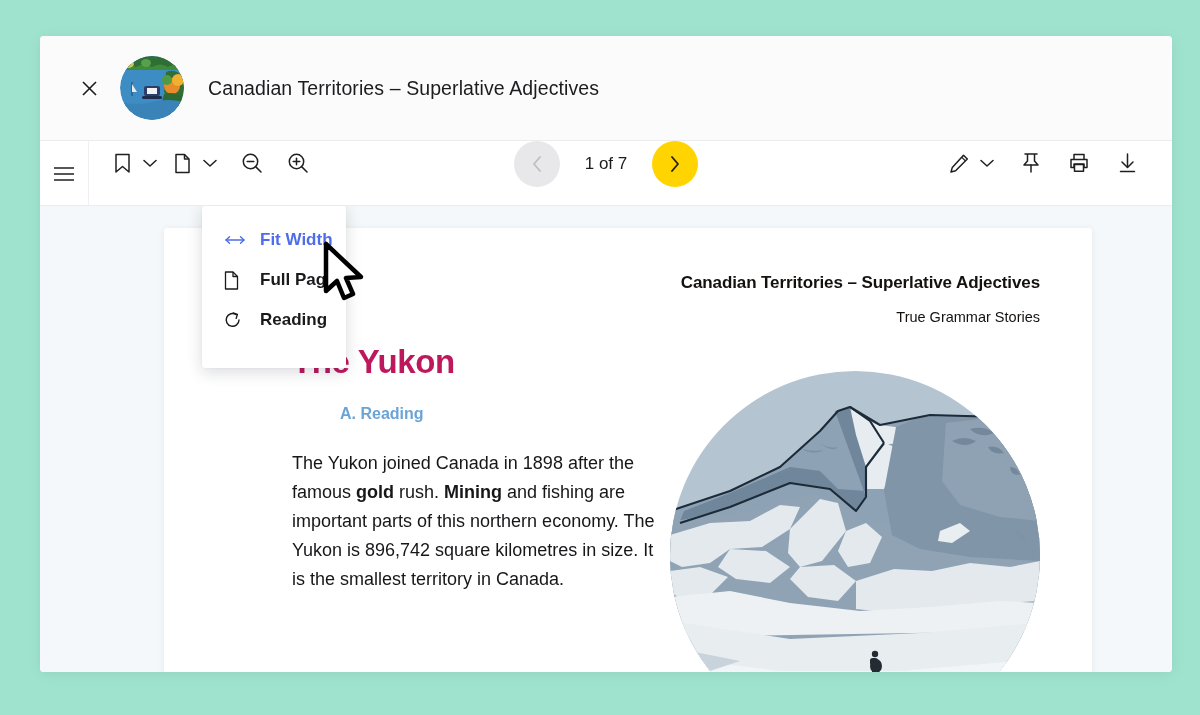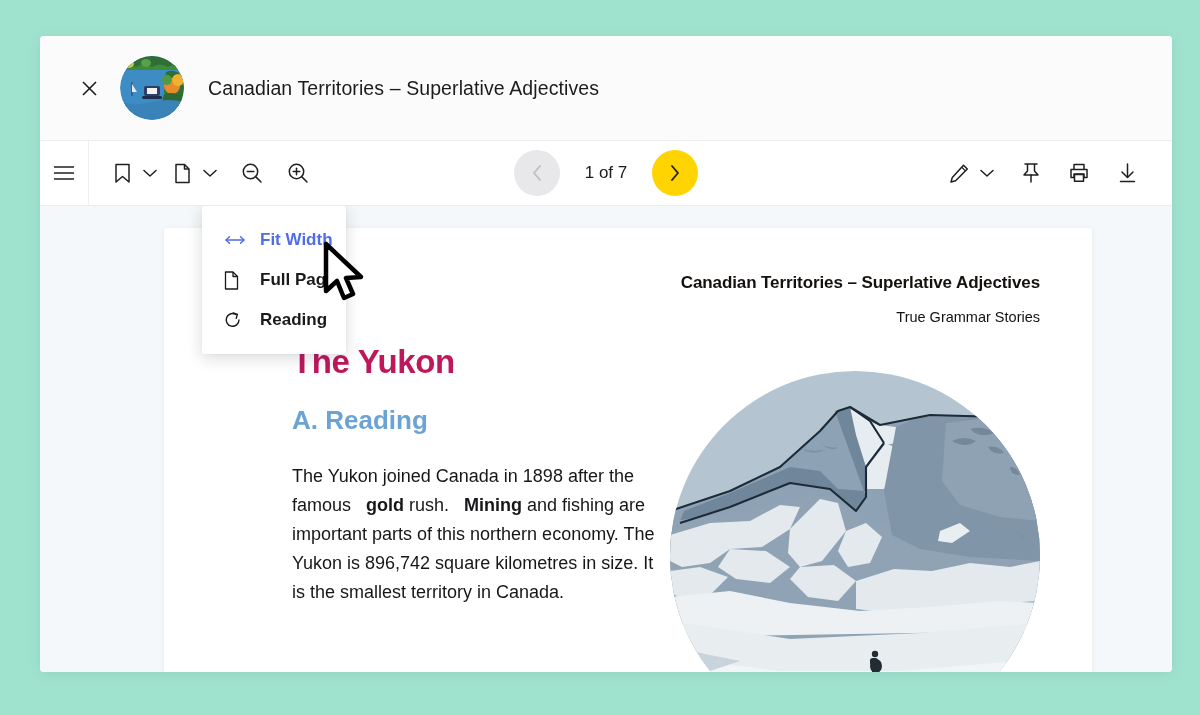--- a/index.html
+++ b/index.html
@@ -53,21 +53,21 @@
     white-space: nowrap;
   }
 
   
   .toolbar {
     position: relative;
     height: 65px;
     background: #ffffff;
     border-bottom: 1px solid #ececef;
     display: flex;
-    align-items: center;
+    align-items: flex-start;
   }
   .tb-hamburger {
     width: 48px; height: 65px;
     display: flex; align-items: center; justify-content: center;
     cursor: pointer;
   }
   .tb-divider {
     width: 1px; height: 65px;
     background: #f0f0f2;
   }
@@ -157,46 +157,47 @@
     width: 370px;
   }
   .doc-title {
     font-size: 33px;
     font-weight: bold;
     color: #be185d;
     letter-spacing: -0.4px;
   }
   .doc-section {
     margin-top: 24px;
-    font-size: 26px;
+    font-size: 16px;
     font-weight: bold;
     color: #6ba4d4;
+    margin-left: 48px;
   }
   .doc-text {
     margin-top: 26px;
     font-size: 18px;
     line-height: 29px;
     color: #17171a;
   }
-  .doc-text b { font-weight: bold; margin-left: 10px; }
+  .doc-text b { font-weight: bold; }
   .doc-illo {
     position: absolute;
     left: 506px; top: 143px;
     width: 370px; height: 370px;
   }
 
   
   .dropdown {
     position: absolute;
     left: 162px; top: 0px;
     width: 144px;
     background: #ffffff;
     border-radius: 2px;
     box-shadow: 0 4px 16px rgba(20,25,45,0.16), 0 0 1px rgba(0,0,0,0.12);
-    padding: 14px 0 14px 0;
+    padding: 14px 0 28px 0;
     z-index: 40;
   }
   .dd-item {
     display: flex; align-items: center;
     height: 40px;
     padding-left: 22px;
     cursor: pointer;
     font-size: 17px;
     color: #1a1a1d;
   }

